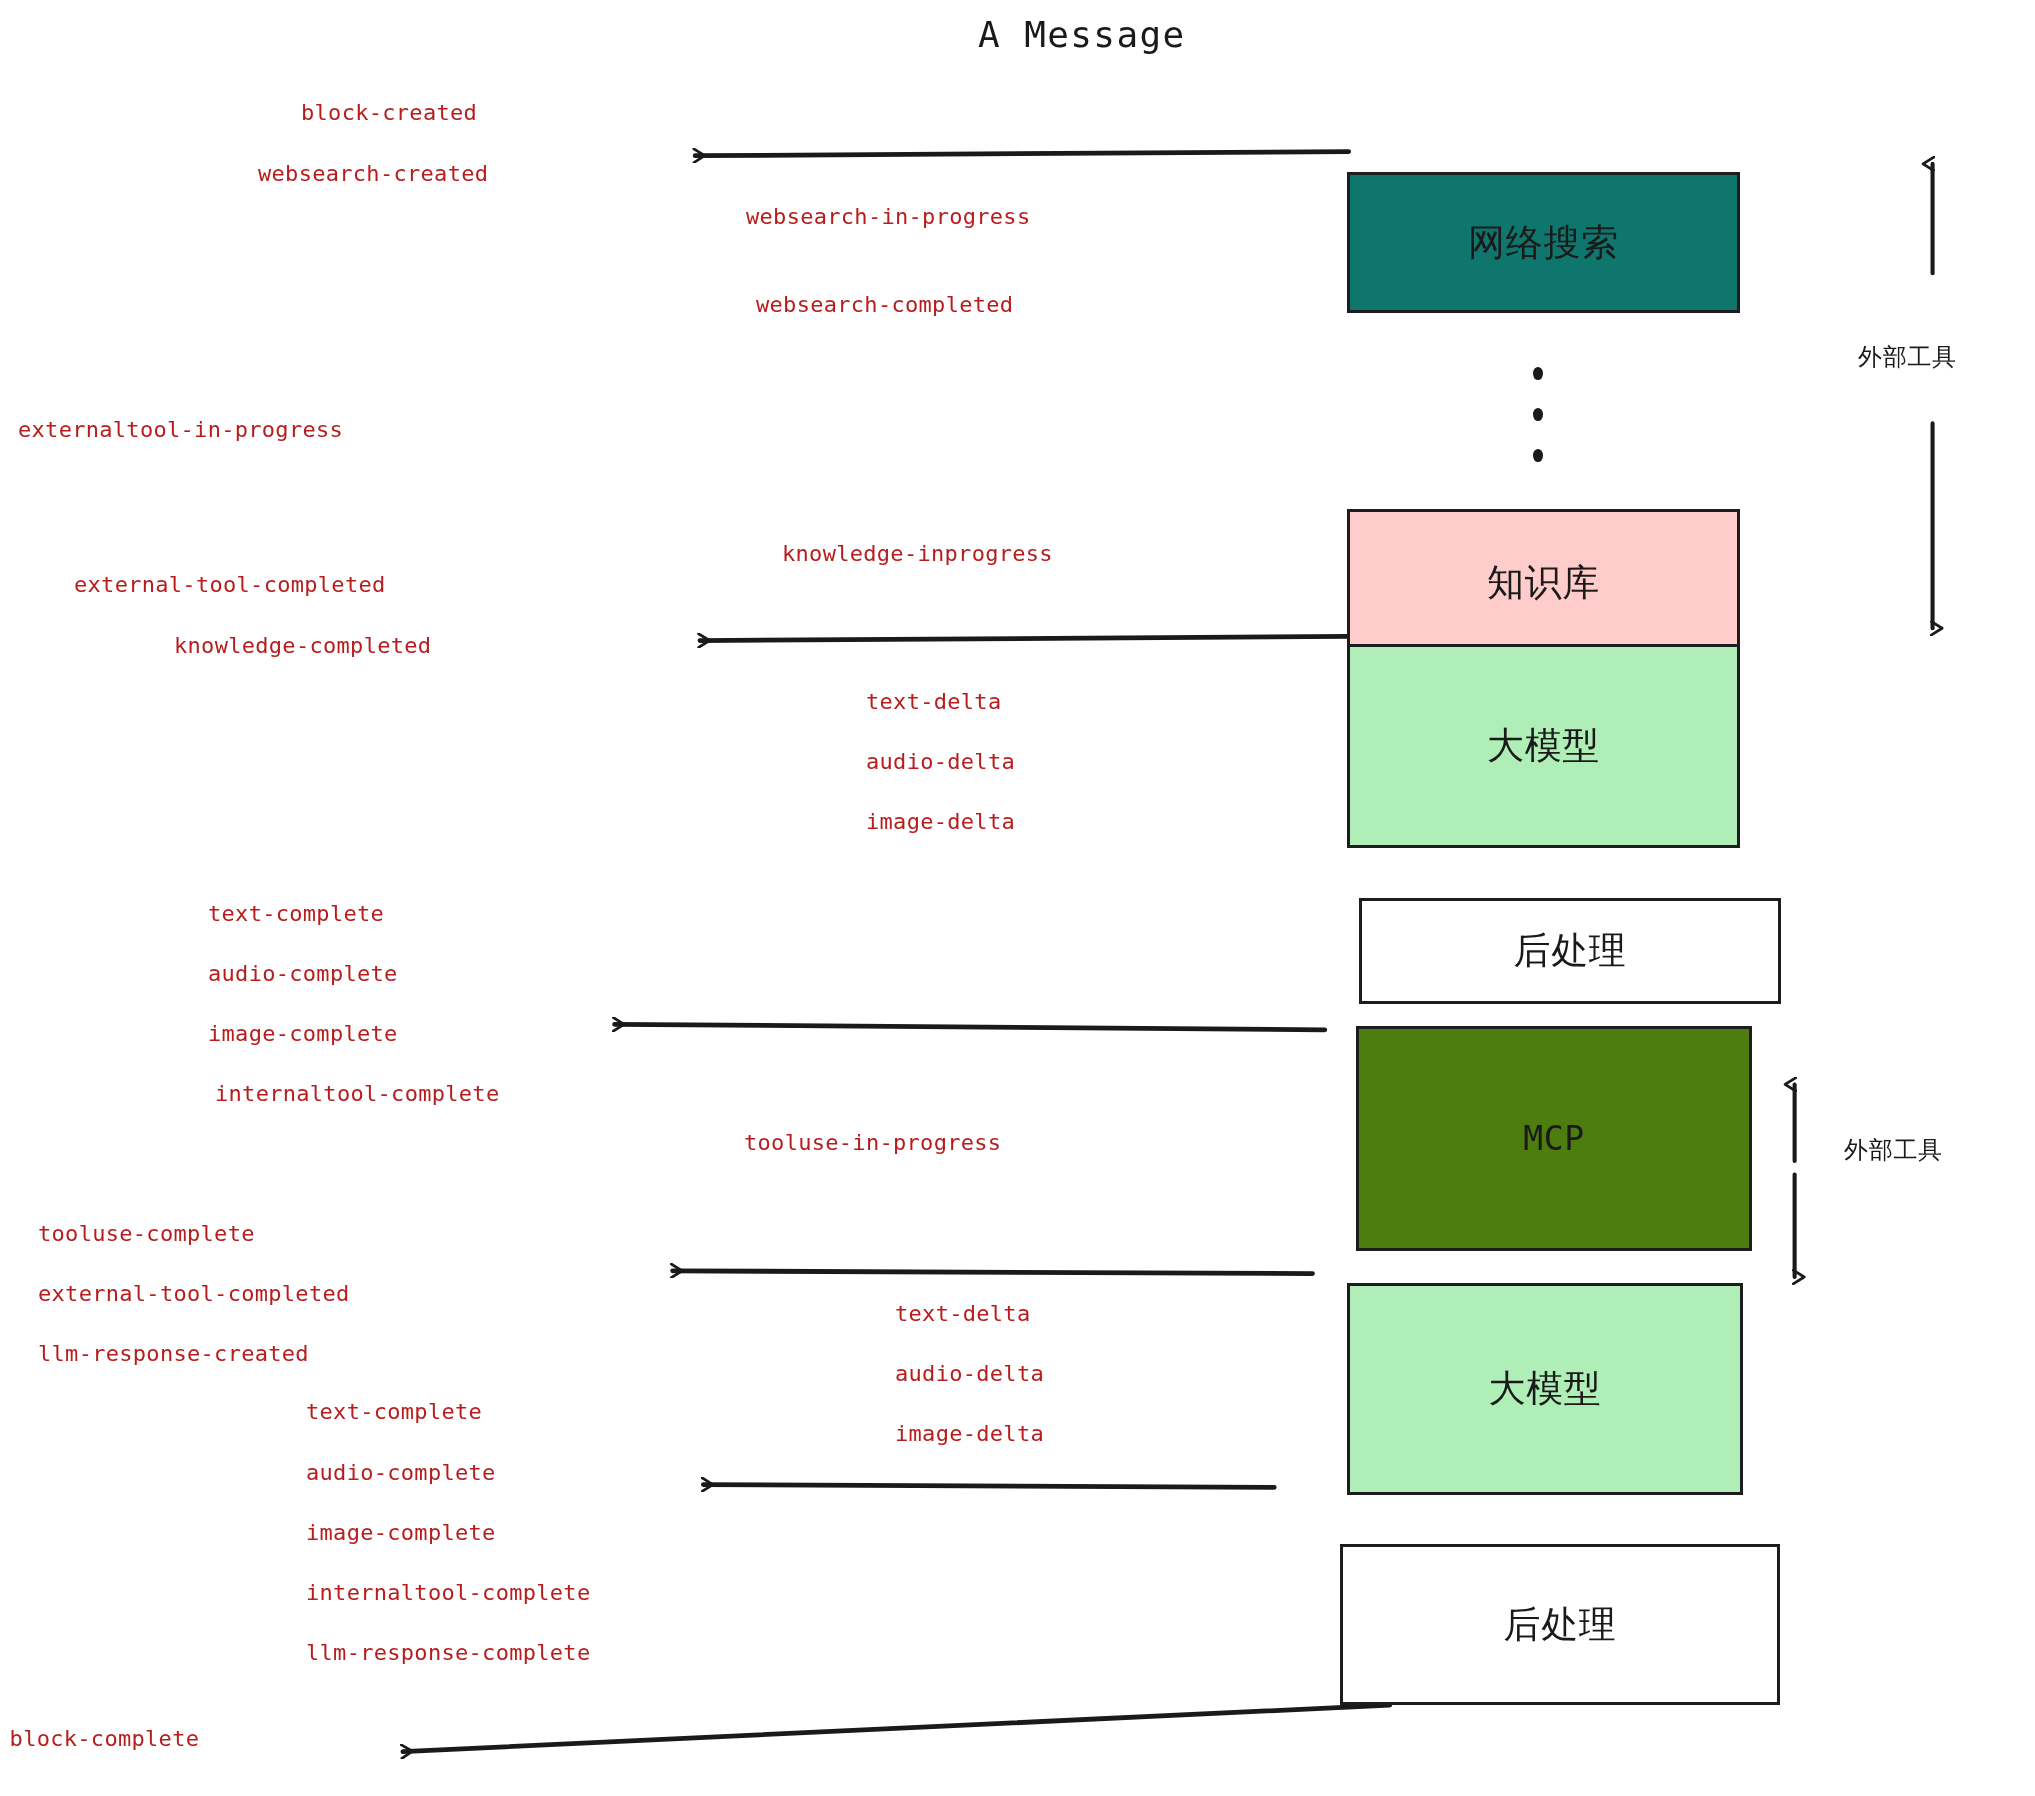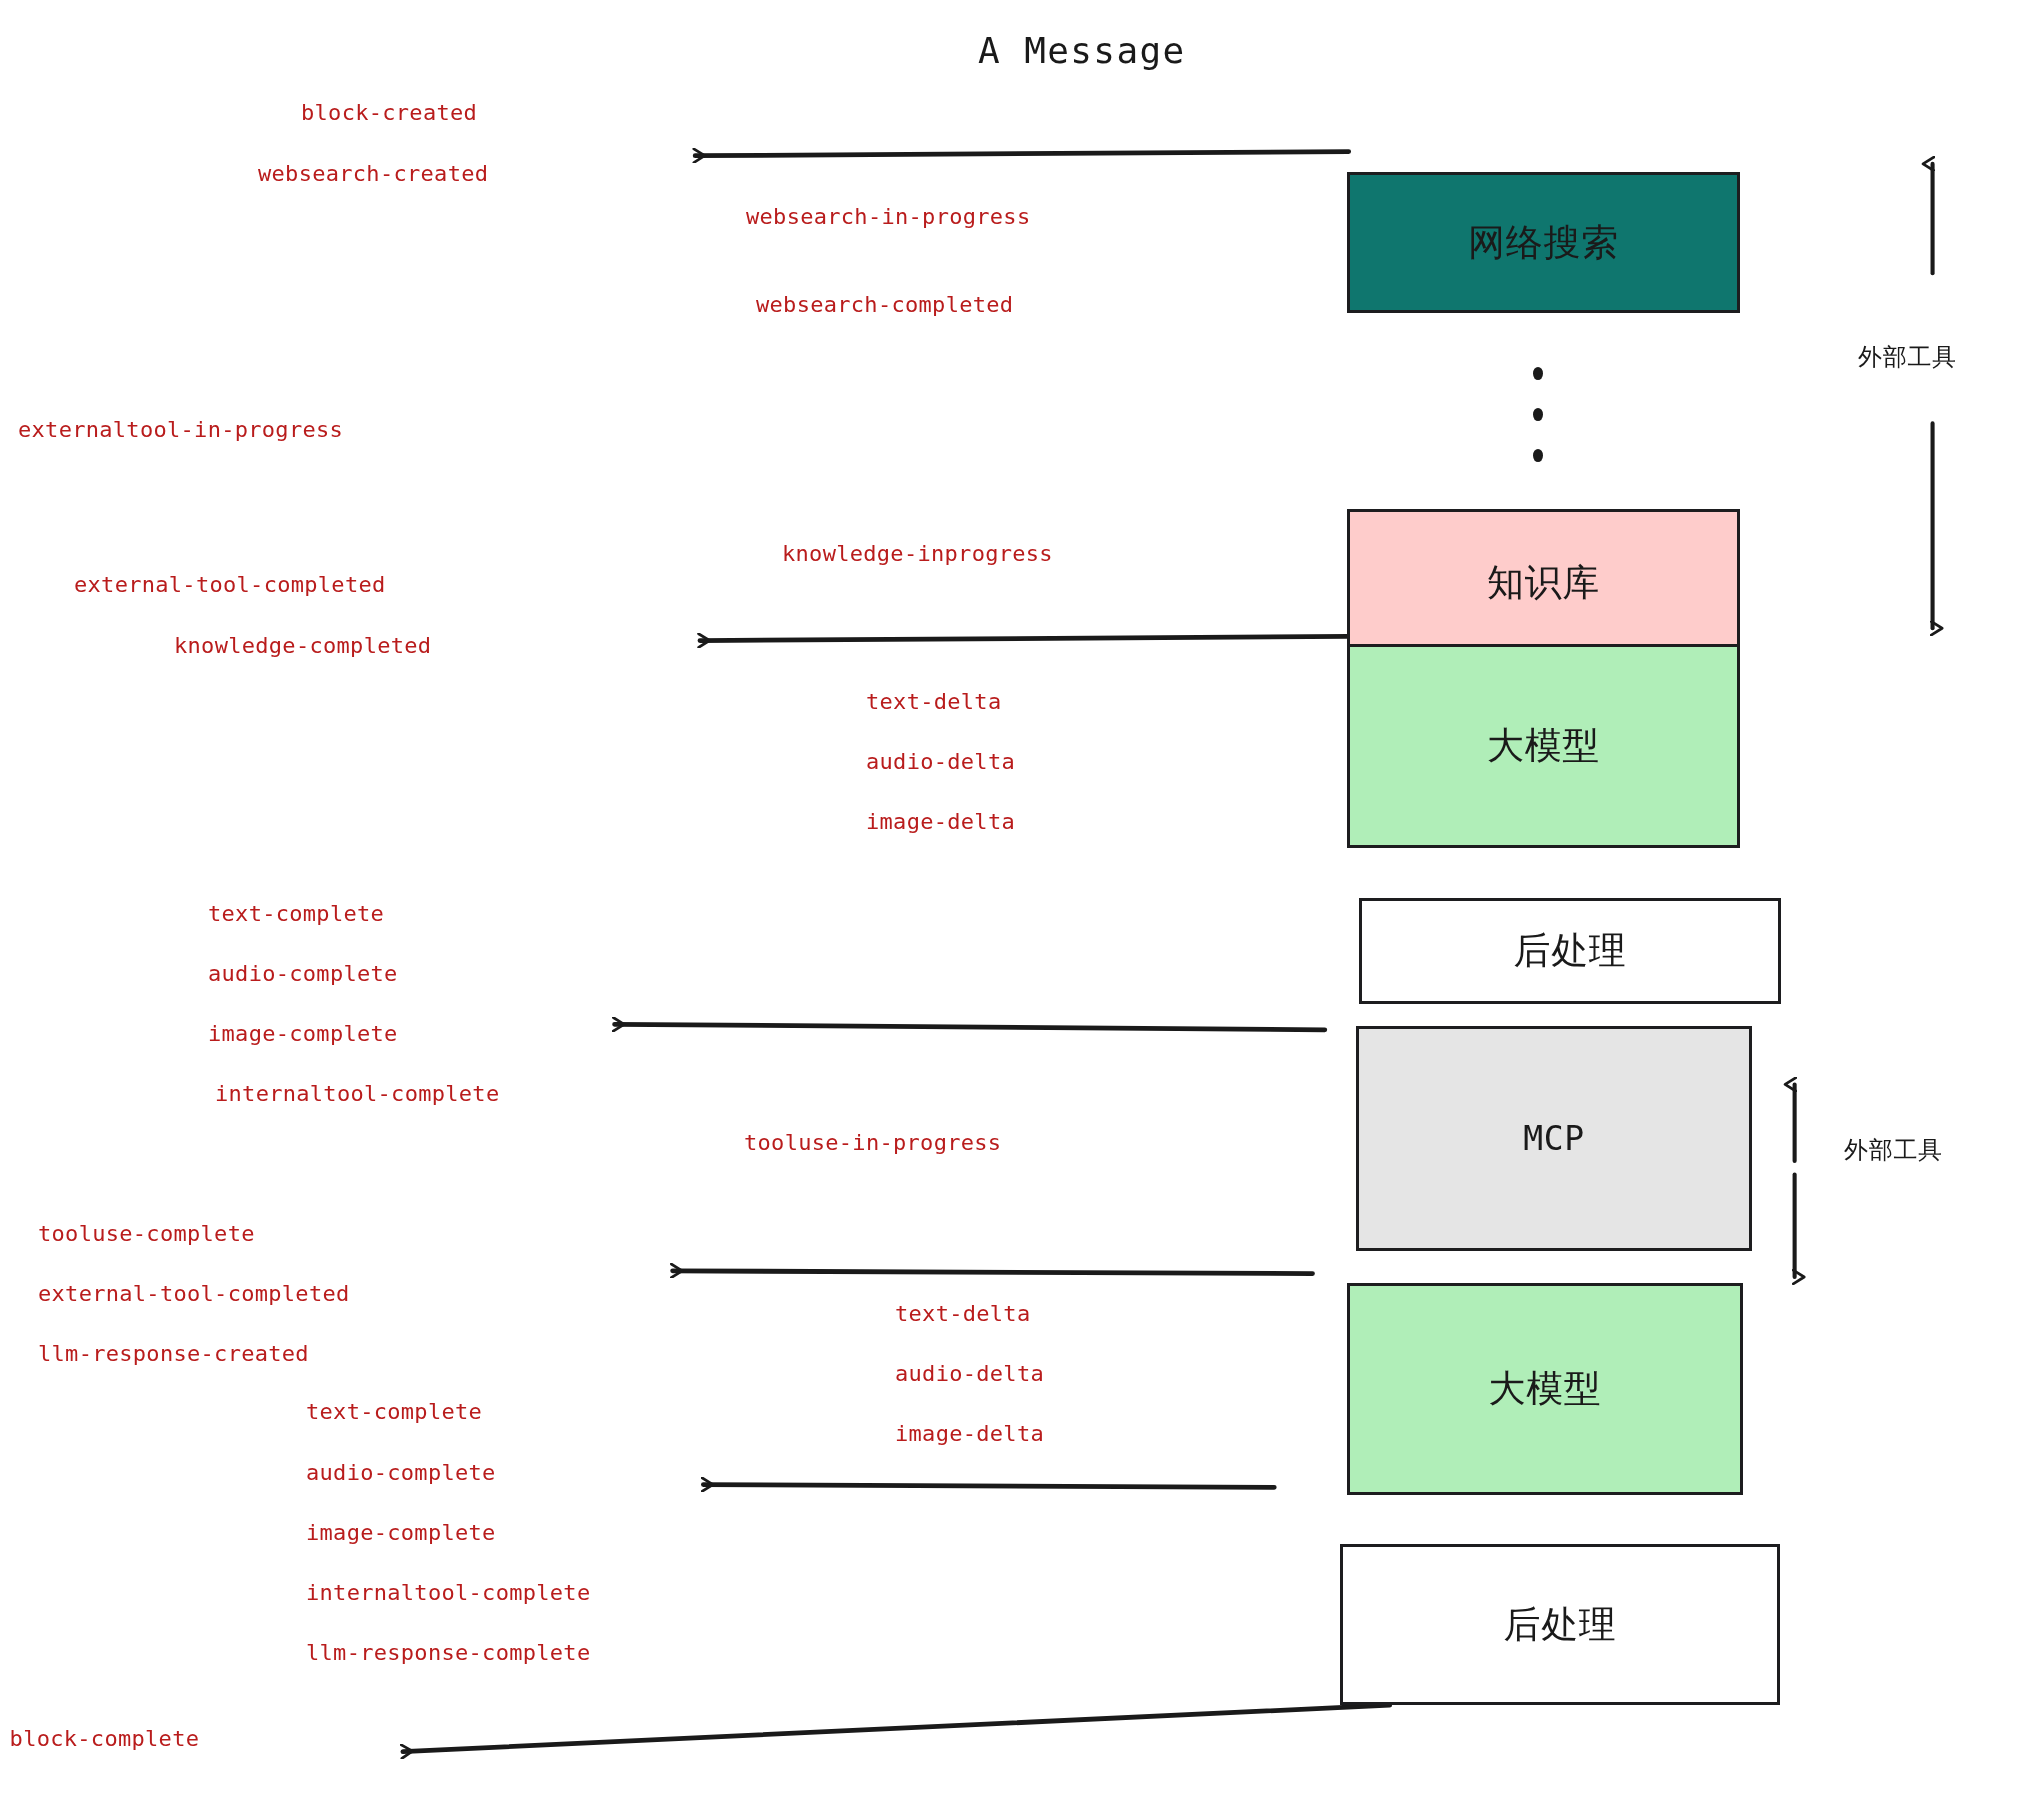--- a/index.html
+++ b/index.html
@@ -79,21 +79,21 @@
     border-radius: 50%;
     background: #1a1a1a;
     margin-bottom: 28px;
   }
 </style>
 </head>
 <body>
 
 <div id="canvas">
 
-  <div class="title" style="left:978px; top:13.7px;margin-top:16px;">A Message</div>
+  <div class="title" style="left:978px; top:13.7px;">A Message</div>
 
   <svg class="svg-layer" viewBox="0 0 2980 2630">
     <defs>
       <marker id="ahead" markerWidth="22" markerHeight="22" refX="18" refY="11" orient="auto" markerUnits="userSpaceOnUse">
         <path d="M20,1 L4,11 L20,21" fill="none" stroke="#1a1a1a" stroke-width="4" stroke-linecap="round" stroke-linejoin="round"></path>
       </marker>
       <marker id="aheadv" markerWidth="22" markerHeight="22" refX="11" refY="18" orient="auto" markerUnits="userSpaceOnUse">
         <path d="M1,20 L11,4 L21,20" fill="none" stroke="#1a1a1a" stroke-width="4" stroke-linecap="round" stroke-linejoin="round"></path>
       </marker>
     </defs>
@@ -119,21 +119,21 @@
       </div>
       <div class="box" style="left: 1347px; top: 509px; width: 393px; height: 148px; background: rgb(254, 204, 203); border-color: rgb(29, 29, 31);">
         <span class="box-label">知识库</span>
       </div>
       <div class="box" style="left: 1347px; top: 644px; width: 393px; height: 204px; background: rgb(176, 238, 184); border-color: rgb(29, 29, 31);">
         <span class="box-label">大模型</span>
       </div>
       <div class="box" style="left: 1359px; top: 898px; width: 422px; height: 106px; background: rgb(255, 255, 255); border-color: rgb(29, 29, 31);">
         <span class="box-label">后处理</span>
       </div>
-      <div class="box" style="left: 1356px; top: 1026px; width: 396px; height: 225px; background: #e5e5e5; border-color: rgb(29, 29, 31);">
+      <div class="box" style="left: 1356px; top: 1026px; width: 396px; height: 225px; background: #4d7c0f; border-color: rgb(29, 29, 31);">
         <span class="box-label latin">MCP</span>
       </div>
       <div class="box" style="left: 1347px; top: 1283px; width: 396px; height: 212px; background: rgb(176, 238, 184); border-color: rgb(29, 29, 31);">
         <span class="box-label">大模型</span>
       </div>
       <div class="box" style="left: 1340px; top: 1544px; width: 440px; height: 161px; background: rgb(255, 255, 255); border-color: rgb(29, 29, 31);">
         <span class="box-label">后处理</span>
       </div>
     </div>
 

